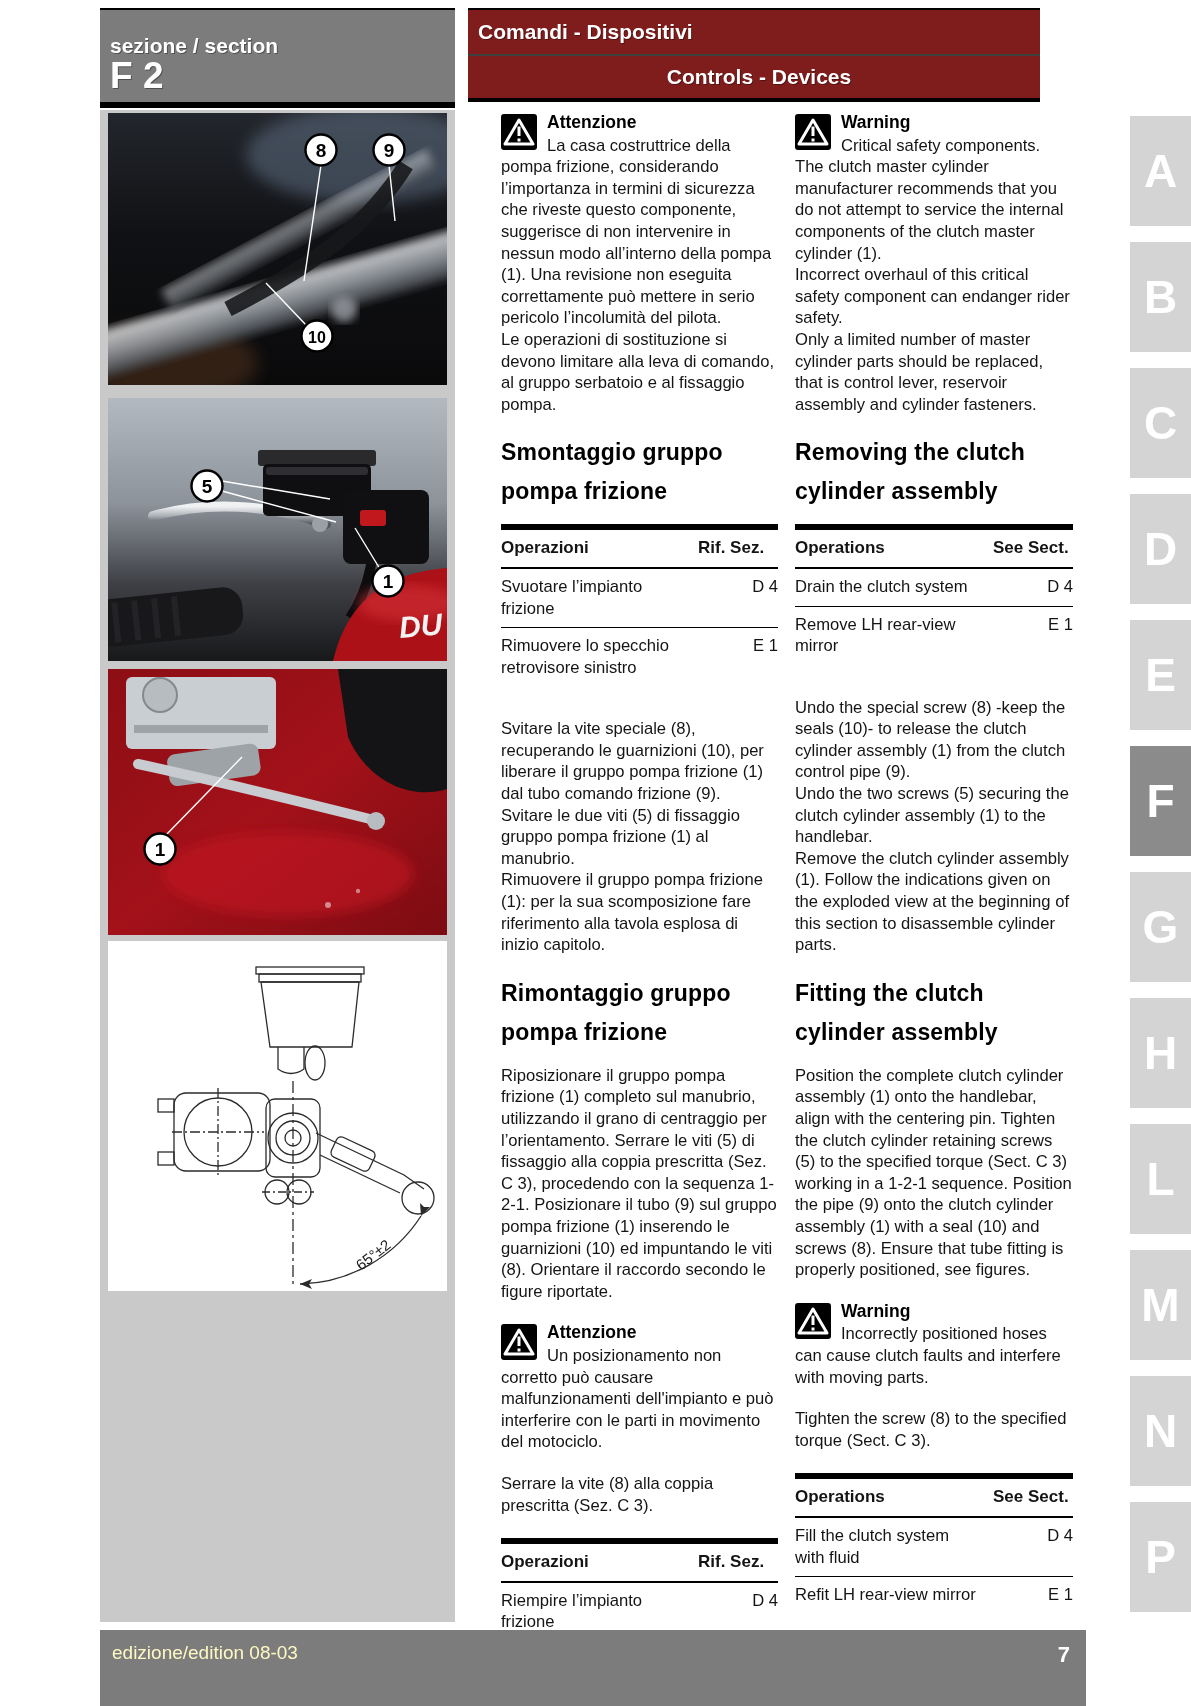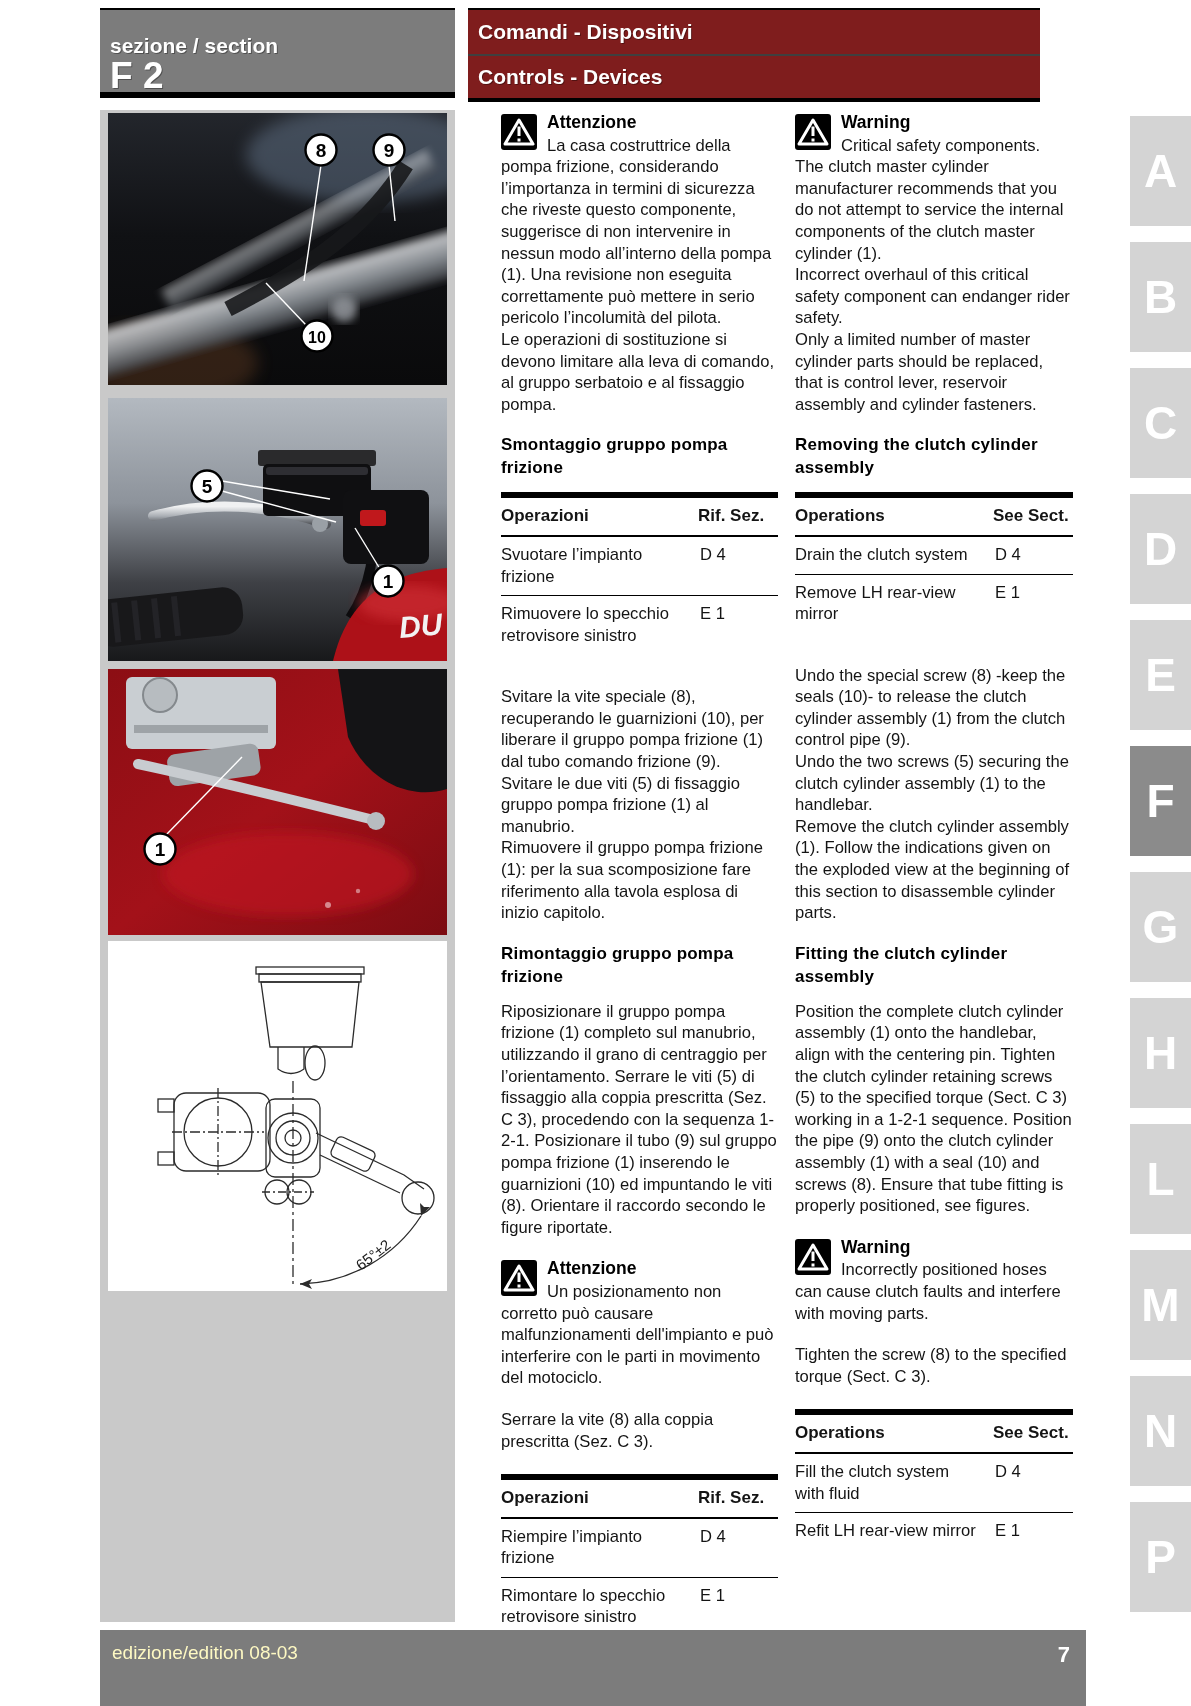--- a/index.html
+++ b/index.html
@@ -1,50 +1,50 @@
 <!DOCTYPE html>
 <html><head>
 <meta charset="utf-8">
 <style>
   html,body{margin:0;padding:0;background:#fff;}
   .page{position:relative;width:1191px;height:1706px;background:#fff;overflow:hidden;
         font-family:"Liberation Sans","DejaVu Sans",sans-serif;color:#141414;}
   
-  .hdr-left{position:absolute;left:100px;top:8px;width:355px;height:90px;background:#7c7c7c;
+  .hdr-left{position:absolute;left:100px;top:8px;width:355px;height:100px;background:#7c7c7c;
             border-top:2px solid #000;border-bottom:6px solid #000;box-sizing:border-box;
             padding:24px 0 0 10px;}
   .hdr-left .sec{font-size:21px;font-weight:bold;color:#fff;text-shadow:1px 1px 0 rgba(0,0,0,.35);}
   .hdr-left .code{font-size:37px;font-weight:bold;color:#fff;line-height:36px;text-shadow:1px 1px 0 rgba(0,0,0,.35);}
   .hdr-mid{position:absolute;left:468px;top:8px;width:572px;height:90px;background:#7f1d1d;
            border-top:2px solid #000;box-sizing:border-box;}
   .hdr-row{height:44px;line-height:44px;padding-left:10px;font-size:21px;font-weight:bold;color:#fff;
            text-shadow:1px 1px 0 rgba(0,0,0,.35);}
   .hdr-row.r1{border-bottom:2px solid #3f3f3f;}
-  .hdr-row.r2{border-bottom:4px solid #000;height:42px;line-height:42px;}
+  .hdr-row.r2{border-bottom:4px solid #000;height:42px;line-height:42px;text-align:center;}
   
   .panel{position:absolute;left:100px;top:110px;width:355px;height:1512px;background:#c9c9c9;}
   .fig{position:absolute;left:8px;width:339px;overflow:hidden;}
   .fig svg{display:block;}
   
   .col{position:absolute;top:112px;font-size:16.6px;line-height:21.6px;margin-left:33px;}
   .col-it{left:468px;width:277px;}
   .col-en{left:762px;width:278px;}
-  .col h2{font-size:17px;line-height:23px;margin:18px 0 13px;letter-spacing:.2px;color:#000;}
+  .col h2{font-size:23px;line-height:39px;margin:18px 0 13px;letter-spacing:.2px;color:#000;}
   .para{white-space:pre-line;margin:0 0 2px;}
   .spacer18{height:18px;}
   .warn{margin:0 0 2px;}
   .warn .wicon{float:left;width:36px;height:36px;margin:2px 10px 2px 0;}
   .warn h4{font-size:17.5px;margin:0 0 1px;color:#000;}
   
   .dtable{border-top:6px solid #000;margin:2px 0 14px;}
   .trow{display:flex;padding:7px 0 8px;border-bottom:1px solid #000;gap:6px;}
   .trow:last-child{border-bottom:none;}
   .trow.thead{font-weight:bold;font-size:17px;border-bottom:2px solid #000;}
   .top{flex:1;padding-right:6px;}
-  .tref{width:78px;text-align:left;}
+  .tref{width:78px;text-align:right;}
   .thead .tref{text-align:left;padding-right:2px;}
   
   .tabs{position:absolute;left:1130px;top:116px;width:61px;}
   .tab{width:61px;height:110px;margin-bottom:16px;background:#d4d4d4;color:#fff;
        font-size:46px;font-weight:bold;text-align:center;line-height:110px;}
   .tab.active{background:#8b8b8b;}
   
   .footer{position:absolute;left:100px;top:1630px;width:986px;height:76px;background:#7c7c7c;box-sizing:border-box;padding:12px 16px 0 12px;}
   .footer .ed{float:left;font-size:19px;color:#fef9c3;}
   .footer .pg{float:right;font-size:22px;font-weight:bold;color:#fff;}

